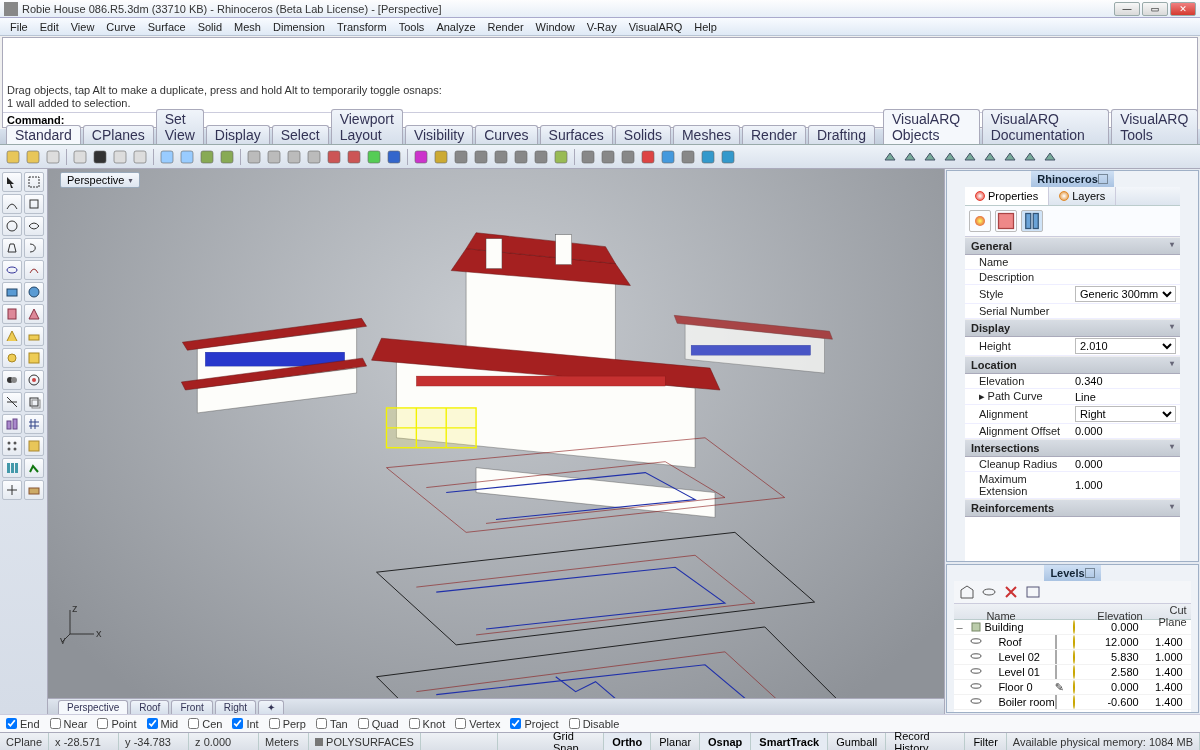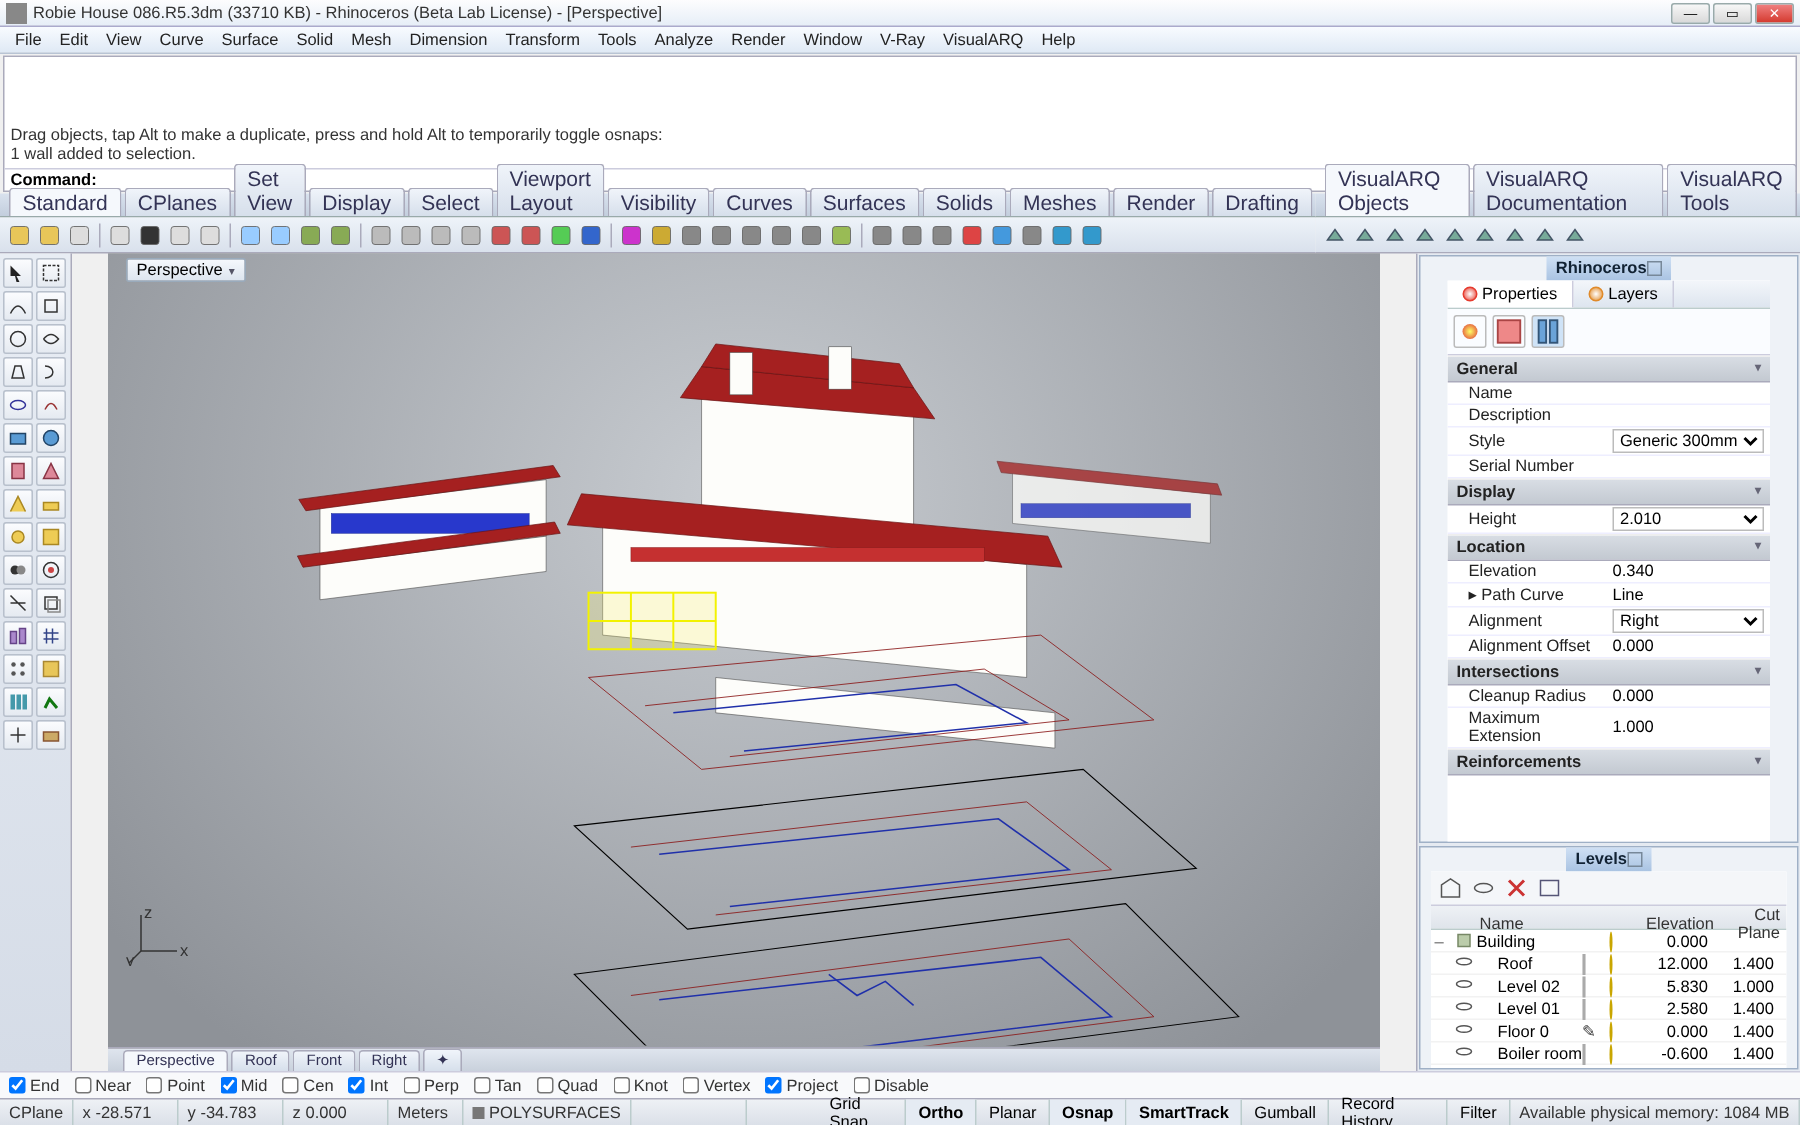--- a/index.html
+++ b/index.html
@@ -24,21 +24,21 @@
 .tabstrip { height: 16px; background: linear-gradient(#d9e2ee,#c3cedd); display:flex; align-items:flex-end; padding-left:6px; border-bottom:1px solid #9aa; }
 .tab { padding: 1px 8px; background: linear-gradient(#f0f4fa,#d6dfeb); border:1px solid #aab; border-bottom:none; border-radius:3px 3px 0 0; margin-right:2px; font-size:14px; color:#335; cursor:default;}
 .tab.active { background:#f5f8fc; }
 
 .toolbar { height: 24px; background: linear-gradient(#eef3f9,#d9e1ec); display:flex; align-items:center; padding:0 4px; gap:2px; border-bottom:1px solid #aab;}
 .toolbar.right { justify-content:flex-start; }
 .tool-ico { width:18px; height:18px; border:1px solid transparent; border-radius:2px; display:flex;align-items:center;justify-content:center; }
 .tool-ico svg { width:14px; height:14px; }
 .tool-sep { width:1px; height:16px; background:#aab; margin:0 2px; }
 
-.workspace { flex:1; display:flex; min-height:0;gap:24px; }
+.workspace { flex:1; display:flex; min-height:0; }
 
 .left-tools { width:48px; background: linear-gradient(#e8edf4,#d5dce7); border-right:1px solid #aab; display:flex; flex-wrap:wrap; align-content:flex-start; padding:3px 2px; gap:2px; }
 .lt { width:20px; height:20px; border:1px solid #b8c0cc; background:linear-gradient(#fbfcfe,#e5eaf1); border-radius:2px; display:flex;align-items:center;justify-content:center; }
 .lt svg { width:14px; height:14px; }
 
 .center { flex:1; display:flex; flex-direction:column; background:#999; position:relative; }
 .vp-label { position:absolute; top:3px; left:12px; background:linear-gradient(#f5f8fc,#dde5ef); border:1px solid #9ab; padding:1px 6px; font-size:10px; border-radius:2px; z-index:5; display:flex; align-items:center; gap:4px;}
 .vp-label::after { content:"▾"; font-size:8px; color:#556;}
 .axes { position:absolute; bottom:70px; left:12px; z-index:5; }
 .viewport { flex:1; background: radial-gradient(ellipse at 50% 30%, #c8ccd1 0%, #8e9298 90%); position:relative; overflow:hidden; }

